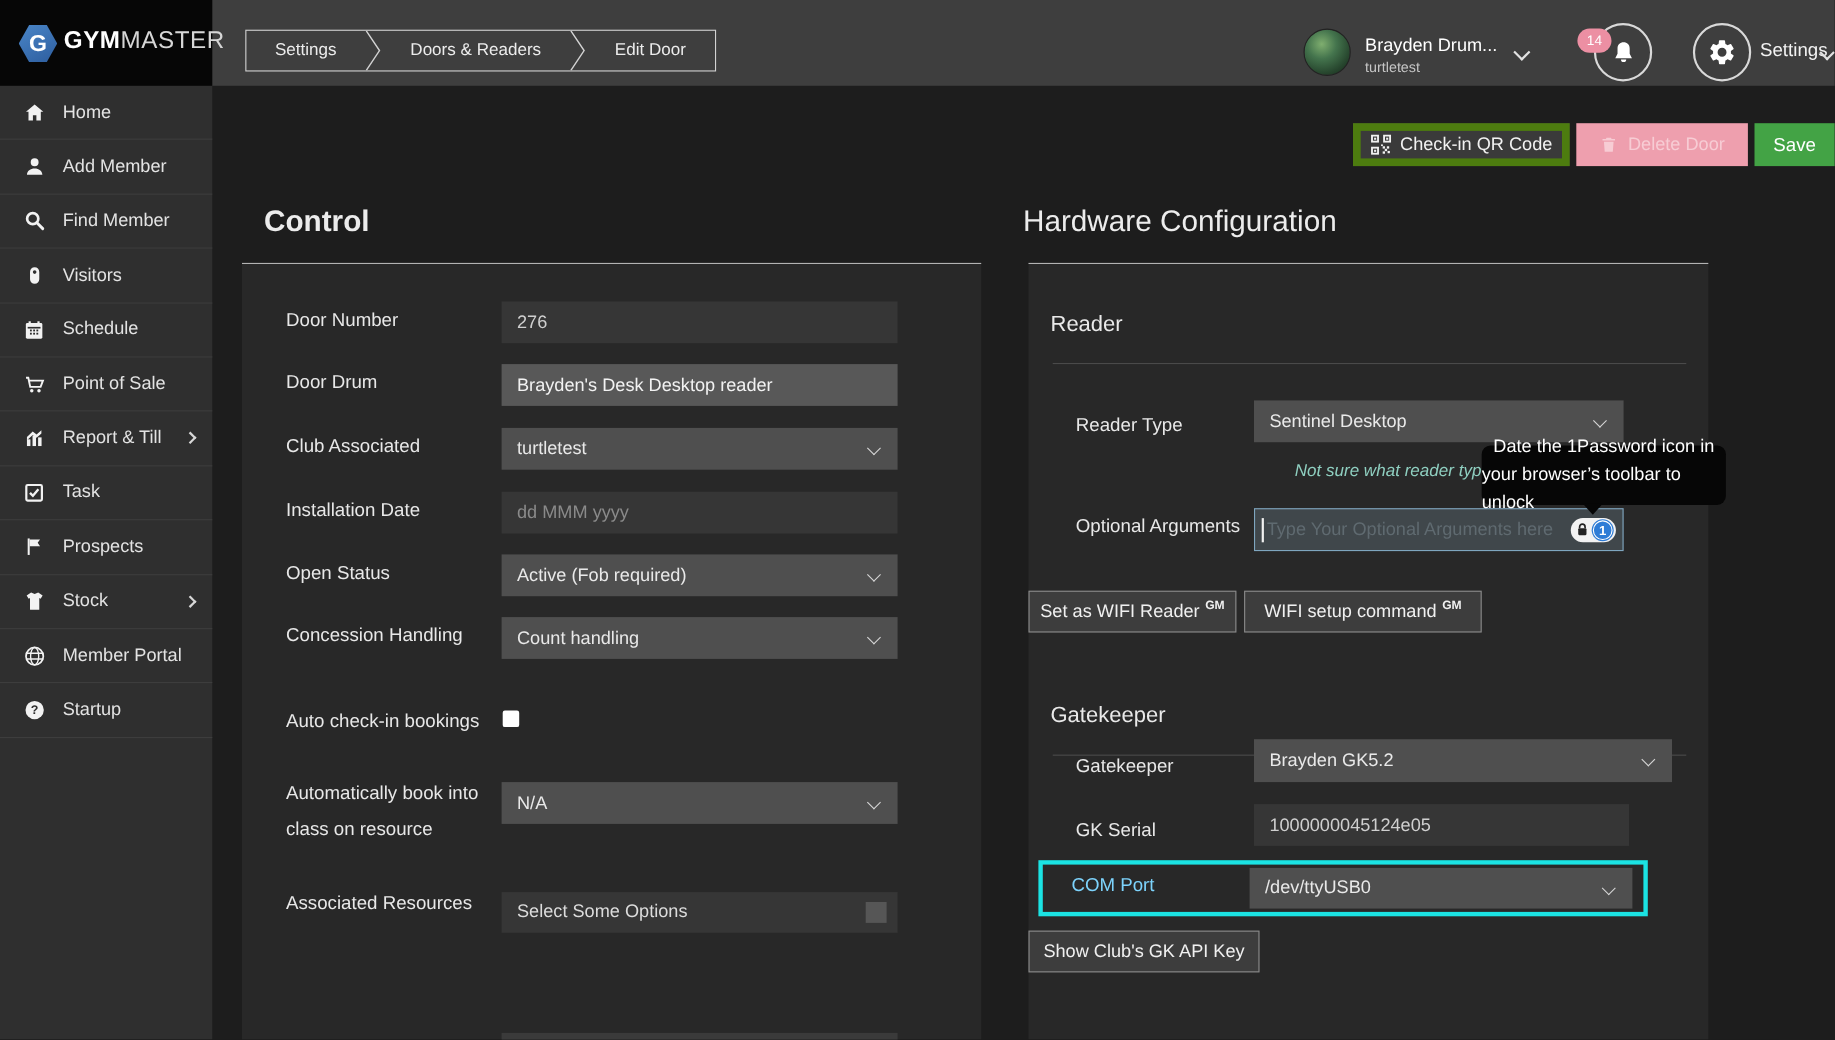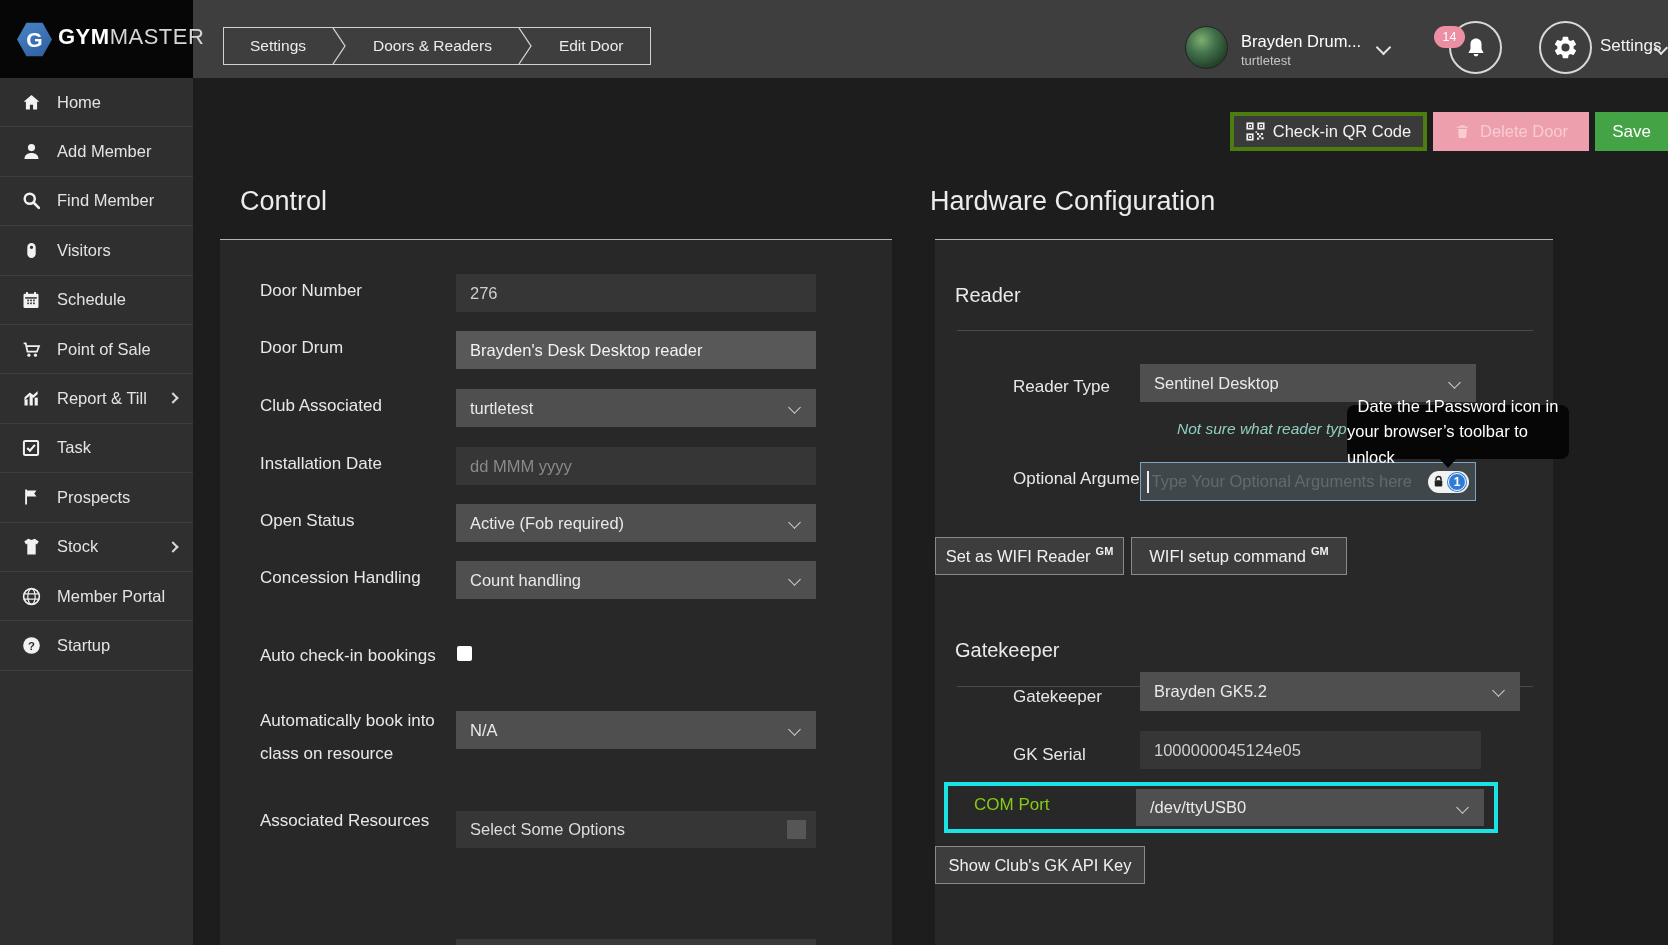--- a/index.html
+++ b/index.html
@@ -38,26 +38,26 @@
   .sidebar { position:absolute; left:0; top:78px; width:193px; height:867px; background:#2f2f2f; z-index:10; }
   .side-item { height:49.4px; display:flex; align-items:center; padding-left:20px; border-bottom:1px solid #3d3d3d; cursor:pointer; position:relative; }
   .sicon { width:22px; height:22px; margin-right:15px; display:flex; align-items:center; justify-content:center; color:#f2f2f2; flex:0 0 22px; }
   .slabel { font-size:16.5px; color:#e3e3e3; }
   .sub-caret { position:absolute; right:16px; top:20px; width:8px; height:8px; border-right:2px solid #d8d8d8; border-top:2px solid #d8d8d8; transform:rotate(45deg); }
 
   
   .main { position:absolute; left:193px; top:78px; width:1475px; height:867px; background:#1d1d1d; }
 
   
-  .btn-qr { position:absolute; left:1037px; top:34px; width:197px; height:39px; background:#3a3a3a; border:4px solid #4d7c0f; color:#f2f2f2; font-size:16.5px; display:flex; align-items:center; justify-content:center; gap:8px; cursor:pointer; }
+  .btn-qr { position:absolute; left:1037px; top:34px; width:197px; height:39px; background:#3a3a3a; border:7px solid #4d7c0f; color:#f2f2f2; font-size:16.5px; display:flex; align-items:center; justify-content:center; gap:8px; cursor:pointer; }
   .btn-delete { position:absolute; left:1240px; top:34px; width:156px; height:39px; background:#ee9fae; border:none; color:#f7ccd4; font-size:16.5px; display:flex; align-items:center; justify-content:center; gap:9px; cursor:pointer; }
   .btn-save { position:absolute; left:1402px; top:34px; width:73px; height:39px; background:#43a345; border:none; color:#fff; font-size:17px; display:flex; align-items:center; justify-content:center; cursor:pointer; }
 
   .panel-title { position:absolute; font-size:27px; font-weight:300; color:#ececec; }
-  .t-control { left:47px; top:108px; }
+  .t-control { left:47px; top:108px;font-weight:bold; }
   .t-hw { left:737px; top:108px; }
 
   .panel-box { position:absolute; top:161px; height:706px; background:#282828; border-top:1px solid #b3b3b3; }
   .box-control { left:27px; width:672px; }
   .box-hw { left:742px; width:618px; }
 
   
   .c-label { position:absolute; left:40px; font-size:17px; color:#e8e8e8; line-height:1.95; width:185px; }
   .c-ctl { position:absolute; left:236px; width:360px; height:38px; }
   .inp { background:#363636; color:#cfcfcf; border:none; outline:none; width:100%; height:100%; font-size:16.5px; padding:0 14px; font-family:inherit; }
@@ -79,21 +79,21 @@
   .ms-square { position:absolute; right:10px; top:9px; width:19px; height:19px; background:#565656; }
   .sliver { position:absolute; left:236px; top:699px; width:360px; height:7px; background:#3a3a3a; }
 
   
   .subhead { position:absolute; left:20px; font-size:20px; color:#e9e9e9; font-weight:400; }
   .sh-reader { top:44px; }
   .sh-gate { top:399px; }
   .subdiv { position:absolute; left:22px; width:576px; border-top:1px solid #4a4a4a; }
   .sd-reader { top:90px; }
   .sd-gate { top:446px; }
-  .h-label { position:absolute; left:43px; font-size:17px; color:#e8e8e8; line-height:1.95; width:150px;margin-left:35px; }
+  .h-label { position:absolute; left:43px; font-size:17px; color:#e8e8e8; line-height:1.95; width:150px; }
   .hl-reader { top:130px; }
   .hl-opt { top:222px; }
   .hl-gate { top:440px; }
   .hl-serial { top:498px; }
   .hc-reader { position:absolute; left:205px; top:124px; width:336px; height:38px; }
   .note { position:absolute; left:242px; top:180px; font-size:15.5px; font-style:italic; color:#8fcfc0; white-space:nowrap; }
   .hc-opt { position:absolute; left:205px; top:222px; width:336px; height:39px; background:#40474b; border:1.5px solid #7fa6bf; display:flex; align-items:center; padding:0 6px; }
   .opt-caret-bar { width:1.5px; height:22px; background:#f0f0f0; margin-right:3px; }
   .opt-ph { color:#5f6a70; font-size:16.5px; white-space:nowrap; overflow:hidden; flex:1; }
   .op-pill { display:flex; align-items:center; gap:2px; background:#f2f2f2; border-radius:11px; padding:2px 3px; }
@@ -101,21 +101,21 @@
   .tooltip { position:absolute; left:412px; top:165px; width:222px; height:54px; background:#060606; border-radius:8px; color:#fff; font-size:16.5px; line-height:1.55; display:flex; flex-direction:column; align-items:center; justify-content:center; z-index:50; }
   .tip-ptr { position:absolute; bottom:-9px; left:92px; width:0; height:0; border-left:9px solid transparent; border-right:9px solid transparent; border-top:10px solid #060606; }
   .btn-dark { position:absolute; background:#3d3d3d; border:1px solid #8a8a8a; color:#f0f0f0; font-size:16.5px; display:flex; align-items:center; justify-content:center; cursor:pointer; }
   .b-wifi1 { left:0; top:297px; width:189px; height:38px; }
   .b-wifi2 { left:196px; top:297px; width:216px; height:38px; }
   .b-api { left:0; top:606px; width:210px; height:38px; }
   .gm { font-size:11px; font-weight:700; margin-left:5px; position:relative; top:-5px; }
   .hc-gate { position:absolute; left:205px; top:432px; width:380px; height:39px; }
   .hc-serial { position:absolute; left:205px; top:491px; width:341px; height:38px; }
   .com-hl { position:absolute; left:9px; top:542px; width:554px; height:51px; border:4px solid #1be3e3; background:#282828; }
-  .com-label { position:absolute; left:26px; top:9px; font-size:17px; color:#84cc16; }
+  .com-label { position:absolute; left:26px; top:9px; font-size:17px; color:#7dd3fc; }
   .com-sel { position:absolute; left:188px; top:3px; width:348px; height:37px; }
 
   svg { display:block; }
 </style>
 </head>
 <body>
 
 <div class="header">
   <div class="logo-box">
     <div class="hexagon">

